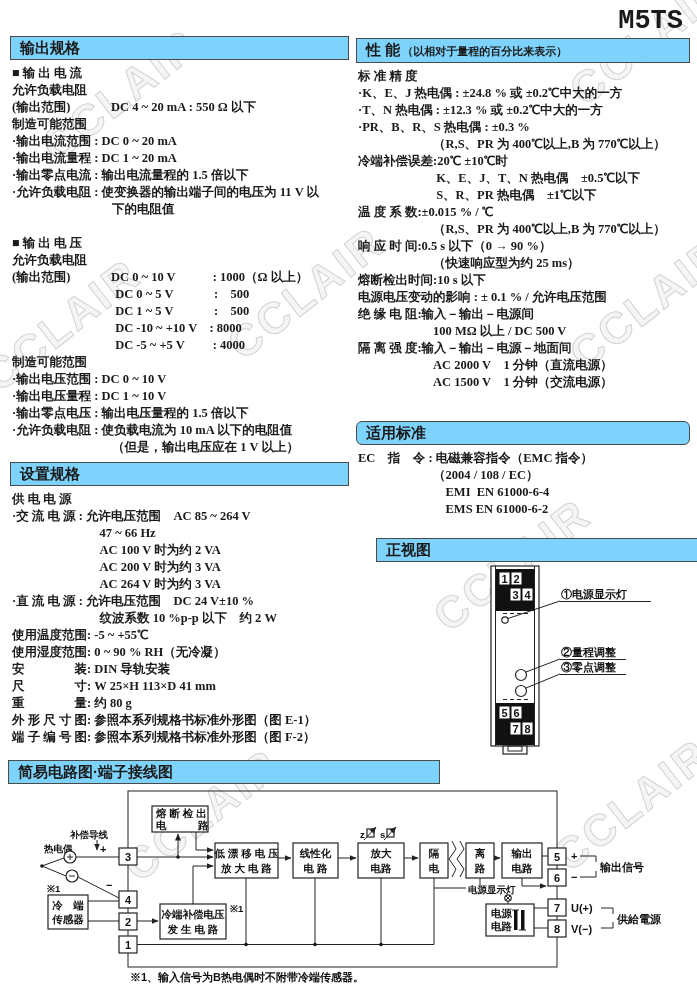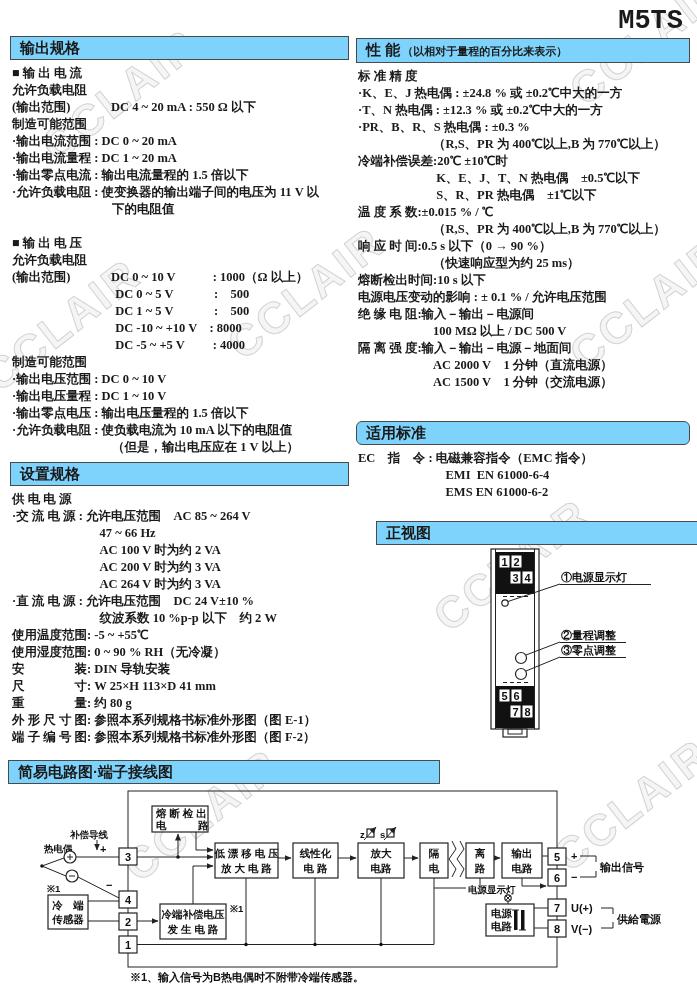--- a/index.html
+++ b/index.html
@@ -115,20 +115,21 @@
         <div class="spec-line">绝 缘 电 阻:输入－输出－电源间</div>
         <div class="spec-line">　　　　　　100 MΩ 以上 / DC 500 V</div>
         <div class="spec-line">隔 离 强 度:输入－输出－电源－地面间</div>
         <div class="spec-line">　　　　　　AC 2000 V　1 分钟（直流电源）</div>
         <div class="spec-line">　　　　　　AC 1500 V　1 分钟（交流电源）</div>
       </div>
 
     <div class="sec-bar mt14">适用标准</div>
     <div class="spec-lines">
         <div class="spec-line">EC　指　令 : 电磁兼容指令（EMC 指令）</div>
+        <div class="spec-line">　　　　　　（2004 / 108 / EC）</div>
         <div class="spec-line">　　　　　　　EMI  EN 61000-6-4</div>
         <div class="spec-line">　　　　　　　EMS EN 61000-6-2</div>
       </div>
 
     <div class="sec-bar mt20">正视图</div>
 
     <svg width="334" height="224" viewBox="355 534 334 224">
       <g>
         <rect class="bx" x="490" y="538" width="48" height="180"></rect>
         <line class="ln" x1="494.5" y1="538" x2="494.5" y2="718"></line>

